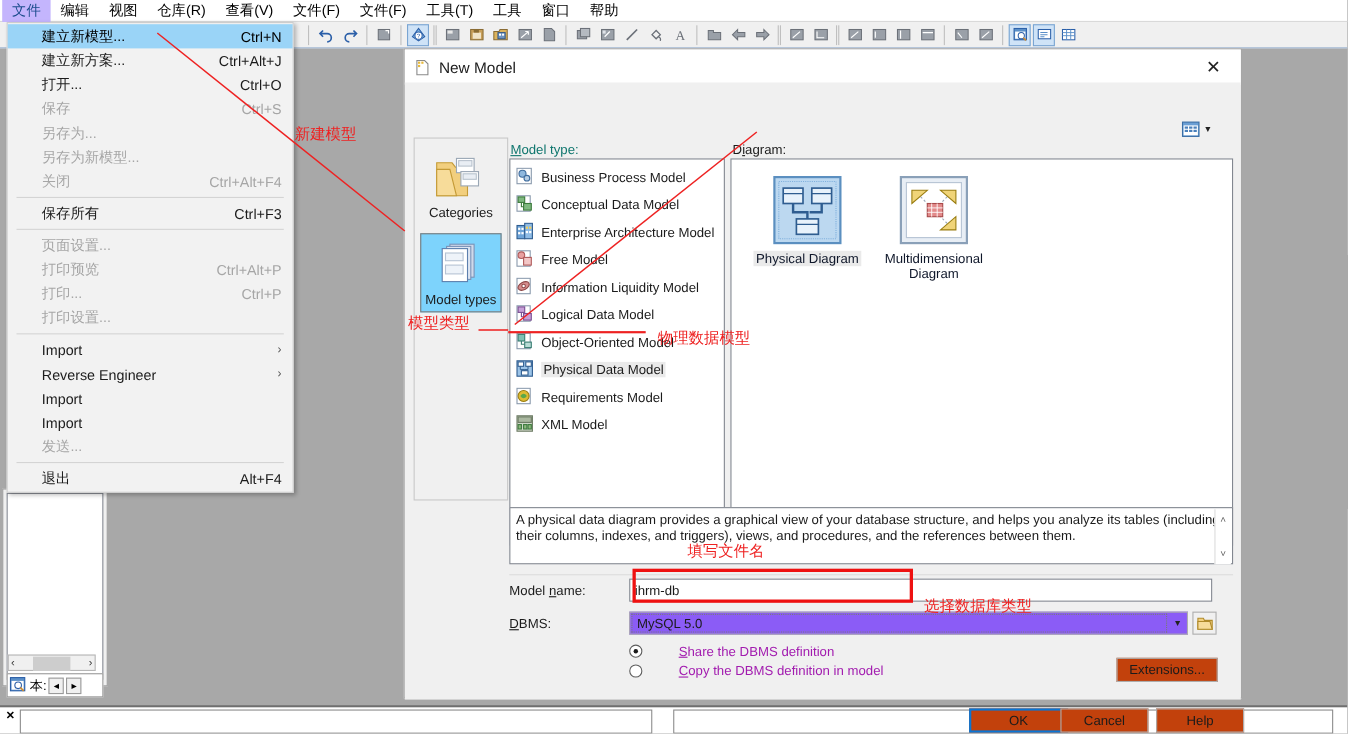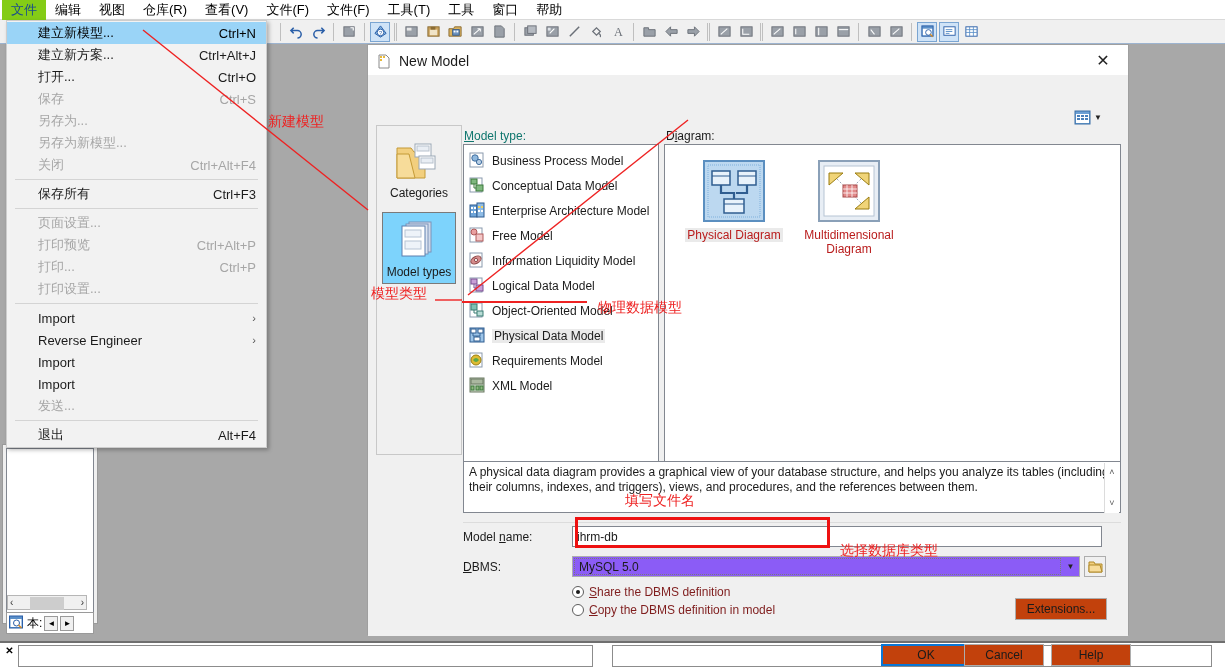--- a/index.html
+++ b/index.html
@@ -19,21 +19,21 @@
   
   .menubar {
     position: absolute; left: 0; top: 0; width: 1225px; height: 20px;
     background: #ffffff; border-bottom: 1px solid #d9d9d9;
     display: flex; align-items: center; padding-left: 2px;
   }
   .menubar-item {
     padding: 2px 9px 3px 9px; font-size: 13px; color: #000; white-space: nowrap;
     line-height: 15px; cursor: default;
   }
-  .menubar-item.active { background: #84cc16; color: #1a4b8c; }
+  .menubar-item.active { background: #c4b5fd; color: #1a4b8c; }
 
   
   .toolbar {
     position: absolute; left: 0; top: 20px; width: 1225px; height: 24px;
     background: #f0f0f0; border-bottom: 1px solid #9db4d0;
     display: flex; align-items: center;
   }
   .tb-sep { width: 1px; height: 18px; background: #bfbfbf; margin: 0 4px; }
   .tb-sep2 { width: 3px; height: 18px; border-left: 1px solid #bfbfbf; border-right: 1px solid #bfbfbf; margin: 0 3px; }
   .tb-btn {
@@ -165,21 +165,21 @@
   .mt-row.selected .mtl { background: #eaeaea; padding: 0 2px; }
 
   
   .diagram-label { position: absolute; left: 298px; top: 54px; font-size: 12px; color: #1b1b1b; }
   .diagram-box {
     position: absolute; left: 296px; top: 69px; width: 457px; height: 352px;
     background: #ffffff; border: 1px solid #828790;
   }
   .dg-item { position: absolute; width: 118px; text-align: center; }
   .dg-thumb { width: 64px; height: 64px; margin: 0 auto 5px auto; }
-  .dg-label { font-size: 12px; color: #b91c1c; line-height: 14px; }
+  .dg-label { font-size: 12px; color: #0f172a; line-height: 14px; }
   .dg-label.sel { background: #eaeaea; display: inline-block; padding: 0 2px; }
 
   
   .desc-box {
     position: absolute; left: 95px; top: 386px; width: 658px; height: 52px;
     background: #ffffff; border: 1px solid #828790;
     padding: 3px 5px; font-size: 12px; line-height: 15px; color: #1b1b1b;
   }
   .desc-scroll {
     position: absolute; right: 1px; top: 1px; width: 15px; height: 50px;
@@ -208,21 +208,21 @@
     border: 1px dotted #7a7a7a; margin: 1px; line-height: 16px; height: 17px;
   }
   .combo .cbtn {
     width: 17px; height: 19px; display: flex; align-items: center;
     justify-content: center; font-size: 8px; color: #222;
   }
   .browse-btn {
     position: absolute; width: 22px; height: 21px; background: #f0f0f0;
     border: 1px solid #adadad; display: flex; align-items: center; justify-content: center;
   }
-  .radio-row { position: absolute; display: flex; align-items: center; font-size: 12px; color: #7f1d1d; }
+  .radio-row { position: absolute; display: flex; align-items: center; font-size: 12px; color: #a21caf; gap: 28px; }
   .radio {
     width: 12px; height: 12px; border-radius: 50%; border: 1px solid #5e5e5e;
     background: #fff; margin-right: 5px; position: relative; flex: none;
   }
   .radio.on::after {
     content: ""; position: absolute; left: 3px; top: 3px;
     width: 4px; height: 4px; border-radius: 50%; background: #1b1b1b;
   }
   .btn {
     position: absolute; background: #c2410c; border: 1px solid #adadad;

